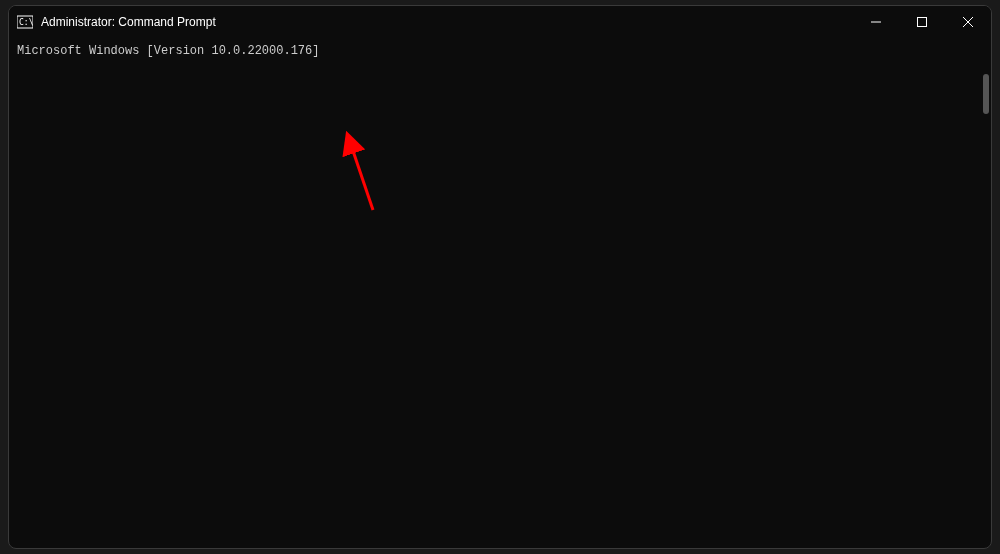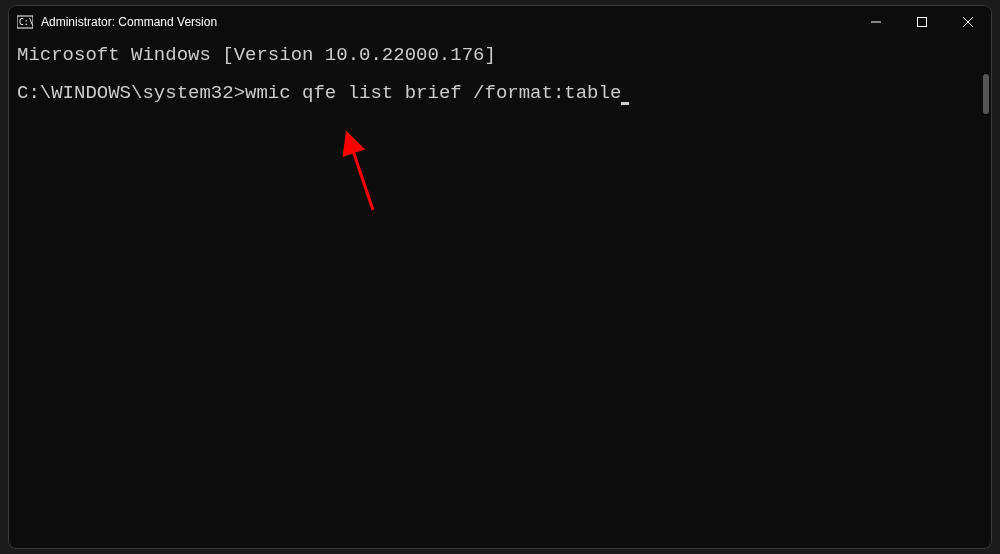--- a/index.html
+++ b/index.html
@@ -59,21 +59,21 @@
       height: 32px;
       display: flex;
       align-items: center;
       justify-content: center;
       color: #ffffff;
       cursor: pointer;
     }
     .terminal {
       padding: 6px 8px;
       font-family: 'Consolas', 'Courier New', monospace;
-      font-size: 19px;
+      font-size: 12px;
       line-height: 1.25;
       color: #cccccc;
       position: relative;
       height: calc(100% - 32px);
     }
     .terminal-line {
       white-space: pre;
     }
     .prompt-line {
       white-space: pre;
@@ -109,21 +109,21 @@
 <body>
 
 <div class="window">
   <div class="titlebar">
     <div class="title-icon">
       <svg viewBox="0 0 16 16">
         <rect x="0" y="2" width="16" height="12" fill="none" stroke="#ffffff" stroke-width="1"></rect>
         <text x="2" y="11" font-size="8" fill="#ffffff" font-family="monospace">C:\</text>
       </svg>
     </div>
-    <div class="title-text">Administrator: Command Version</div>
+    <div class="title-text">Administrator: Command Prompt</div>
     <div class="window-controls">
       <div class="win-btn">
         <svg width="10" height="10" viewBox="0 0 10 10">
           <line x1="0" y1="5" x2="10" y2="5" stroke="#ffffff" stroke-width="1"></line>
         </svg>
       </div>
       <div class="win-btn">
         <svg width="10" height="10" viewBox="0 0 10 10">
           <rect x="0.5" y="0.5" width="9" height="9" fill="none" stroke="#ffffff" stroke-width="1"></rect>
         </svg>
@@ -131,21 +131,20 @@
       <div class="win-btn close">
         <svg width="10" height="10" viewBox="0 0 10 10">
           <line x1="0" y1="0" x2="10" y2="10" stroke="#ffffff" stroke-width="1"></line>
           <line x1="10" y1="0" x2="0" y2="10" stroke="#ffffff" stroke-width="1"></line>
         </svg>
       </div>
     </div>
   </div>
   <div class="terminal">
     <div class="terminal-line">Microsoft Windows [Version 10.0.22000.176]</div>
-    <div class="prompt-line"><span>C:\WINDOWS\system32&gt;</span><span>wmic qfe list brief /format:table</span><span class="cursor"></span></div>
     <div class="scrollbar-thumb"></div>
   </div>
 </div>
 
 <svg class="annotation-arrow" style="left:338px; top:130px;" width="50" height="90" viewBox="0 0 50 90">
   <defs>
     <marker id="arrowhead" markerWidth="8" markerHeight="8" refX="4" refY="4" orient="auto">
       <polygon points="0 0, 8 4, 0 8" fill="#ff0000"></polygon>
     </marker>
   </defs>

